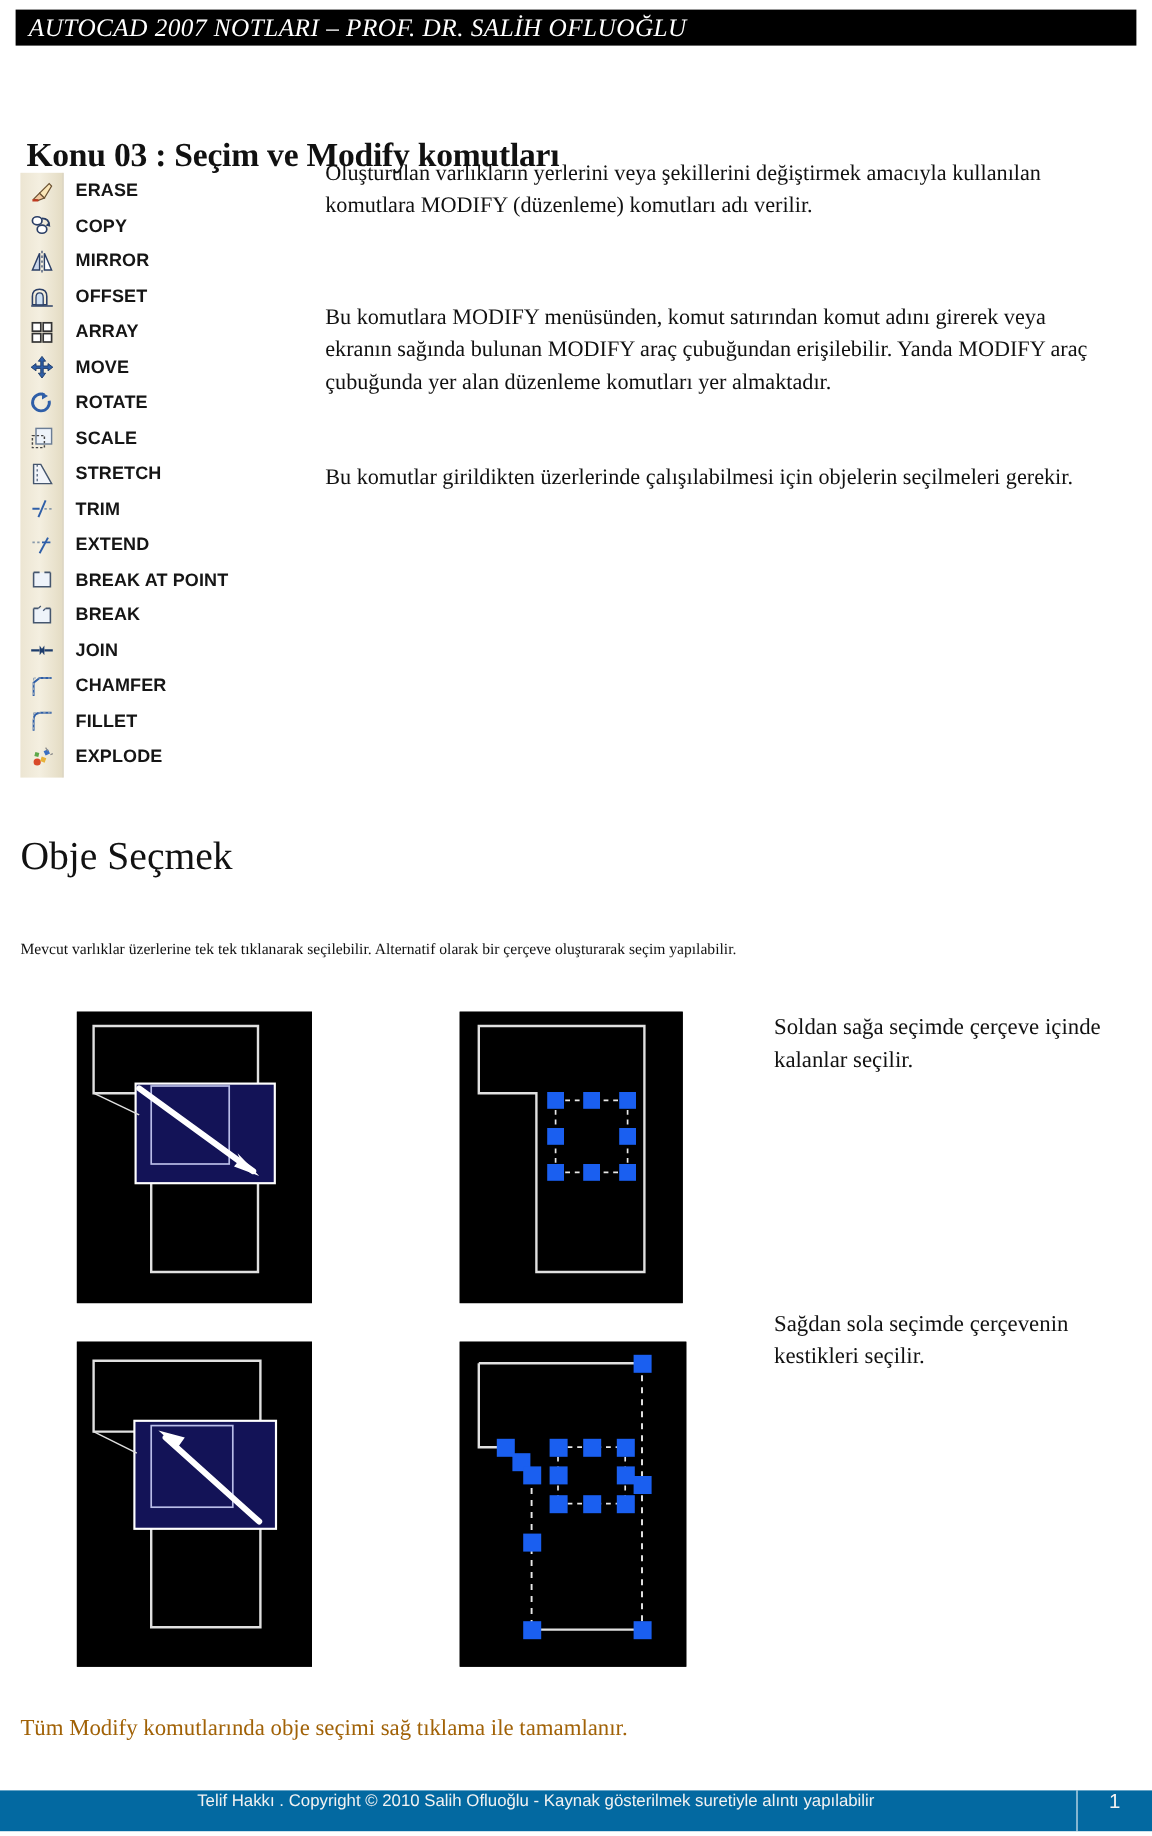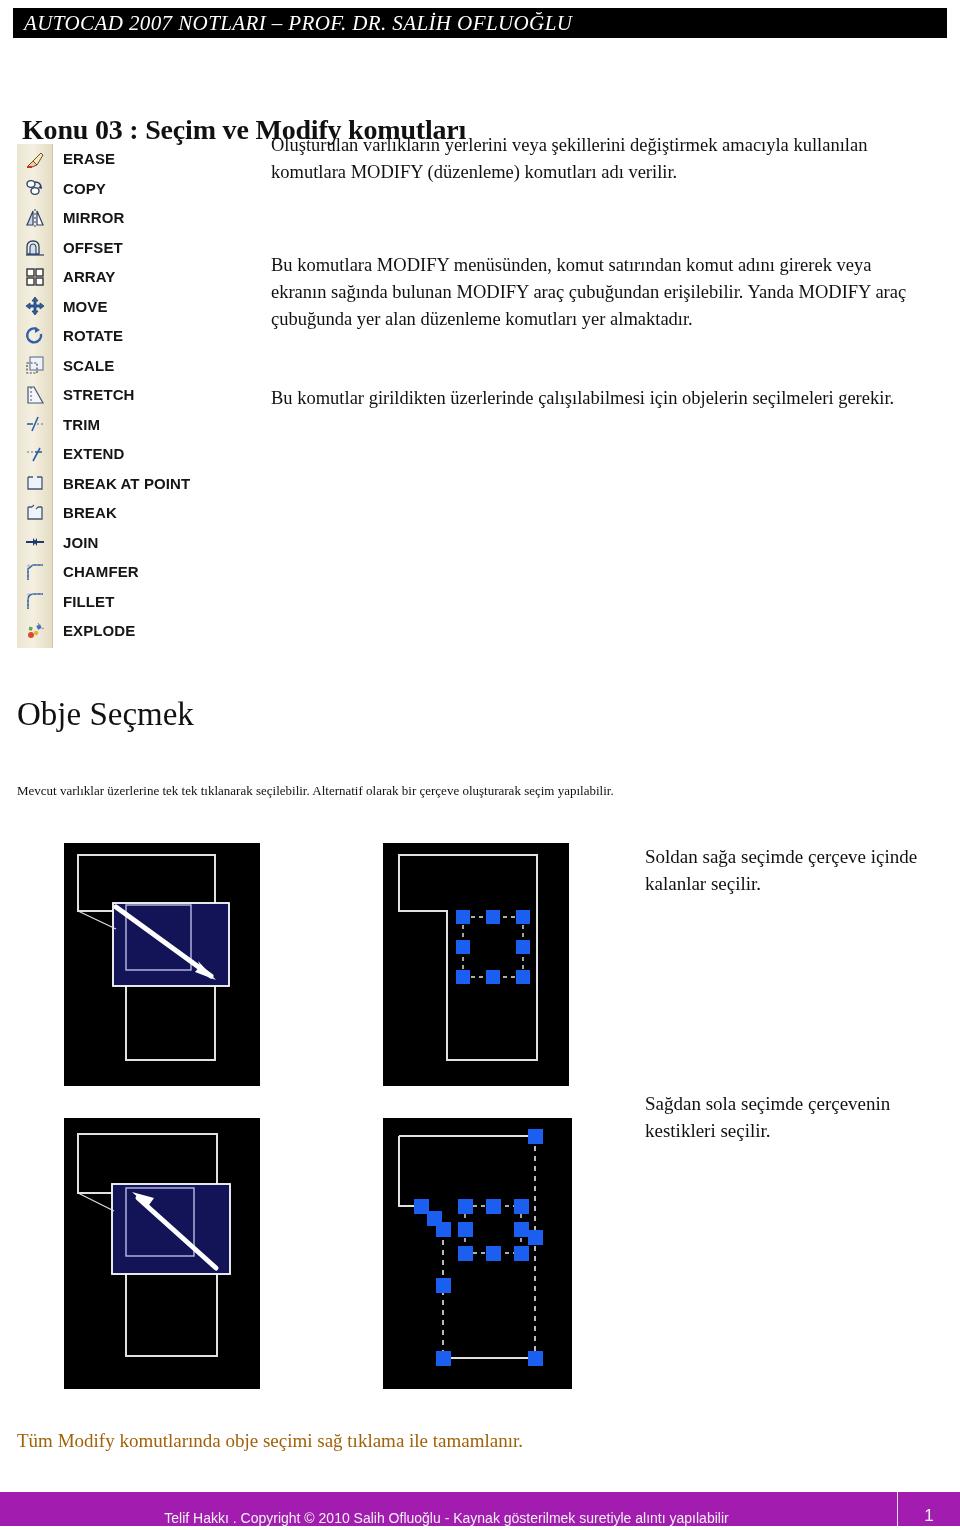--- a/index.html
+++ b/index.html
@@ -71,21 +71,21 @@
   #cap1{left:645px;top:843px;}
   #cap2{left:645px;top:1090px;}
   
   .closing{
     position:absolute;left:17px;top:1430px;
     font-family:"Liberation Serif",serif;font-size:19px;color:#a16207;
   }
   
   .ftr-bar{
     position:absolute;left:0px;top:1492px;width:960px;height:34px;
-    background:#a21caf;display:flex;align-items:flex-end;
+    background:#0369a1;display:flex;align-items:flex-start;
   }
   .ftr-text{
     flex:1;text-align:center;color:#f2f2f2;
     font-family:"Liberation Sans",sans-serif;font-size:14px;
     padding-right:4px;white-space:nowrap;
   }
   .ftr-div{width:1px;height:34px;background:#ffffff;opacity:.85;}
   .ftr-page{
     width:62px;text-align:center;color:#f2f2f2;
     font-family:"Liberation Sans",sans-serif;font-size:17px;

